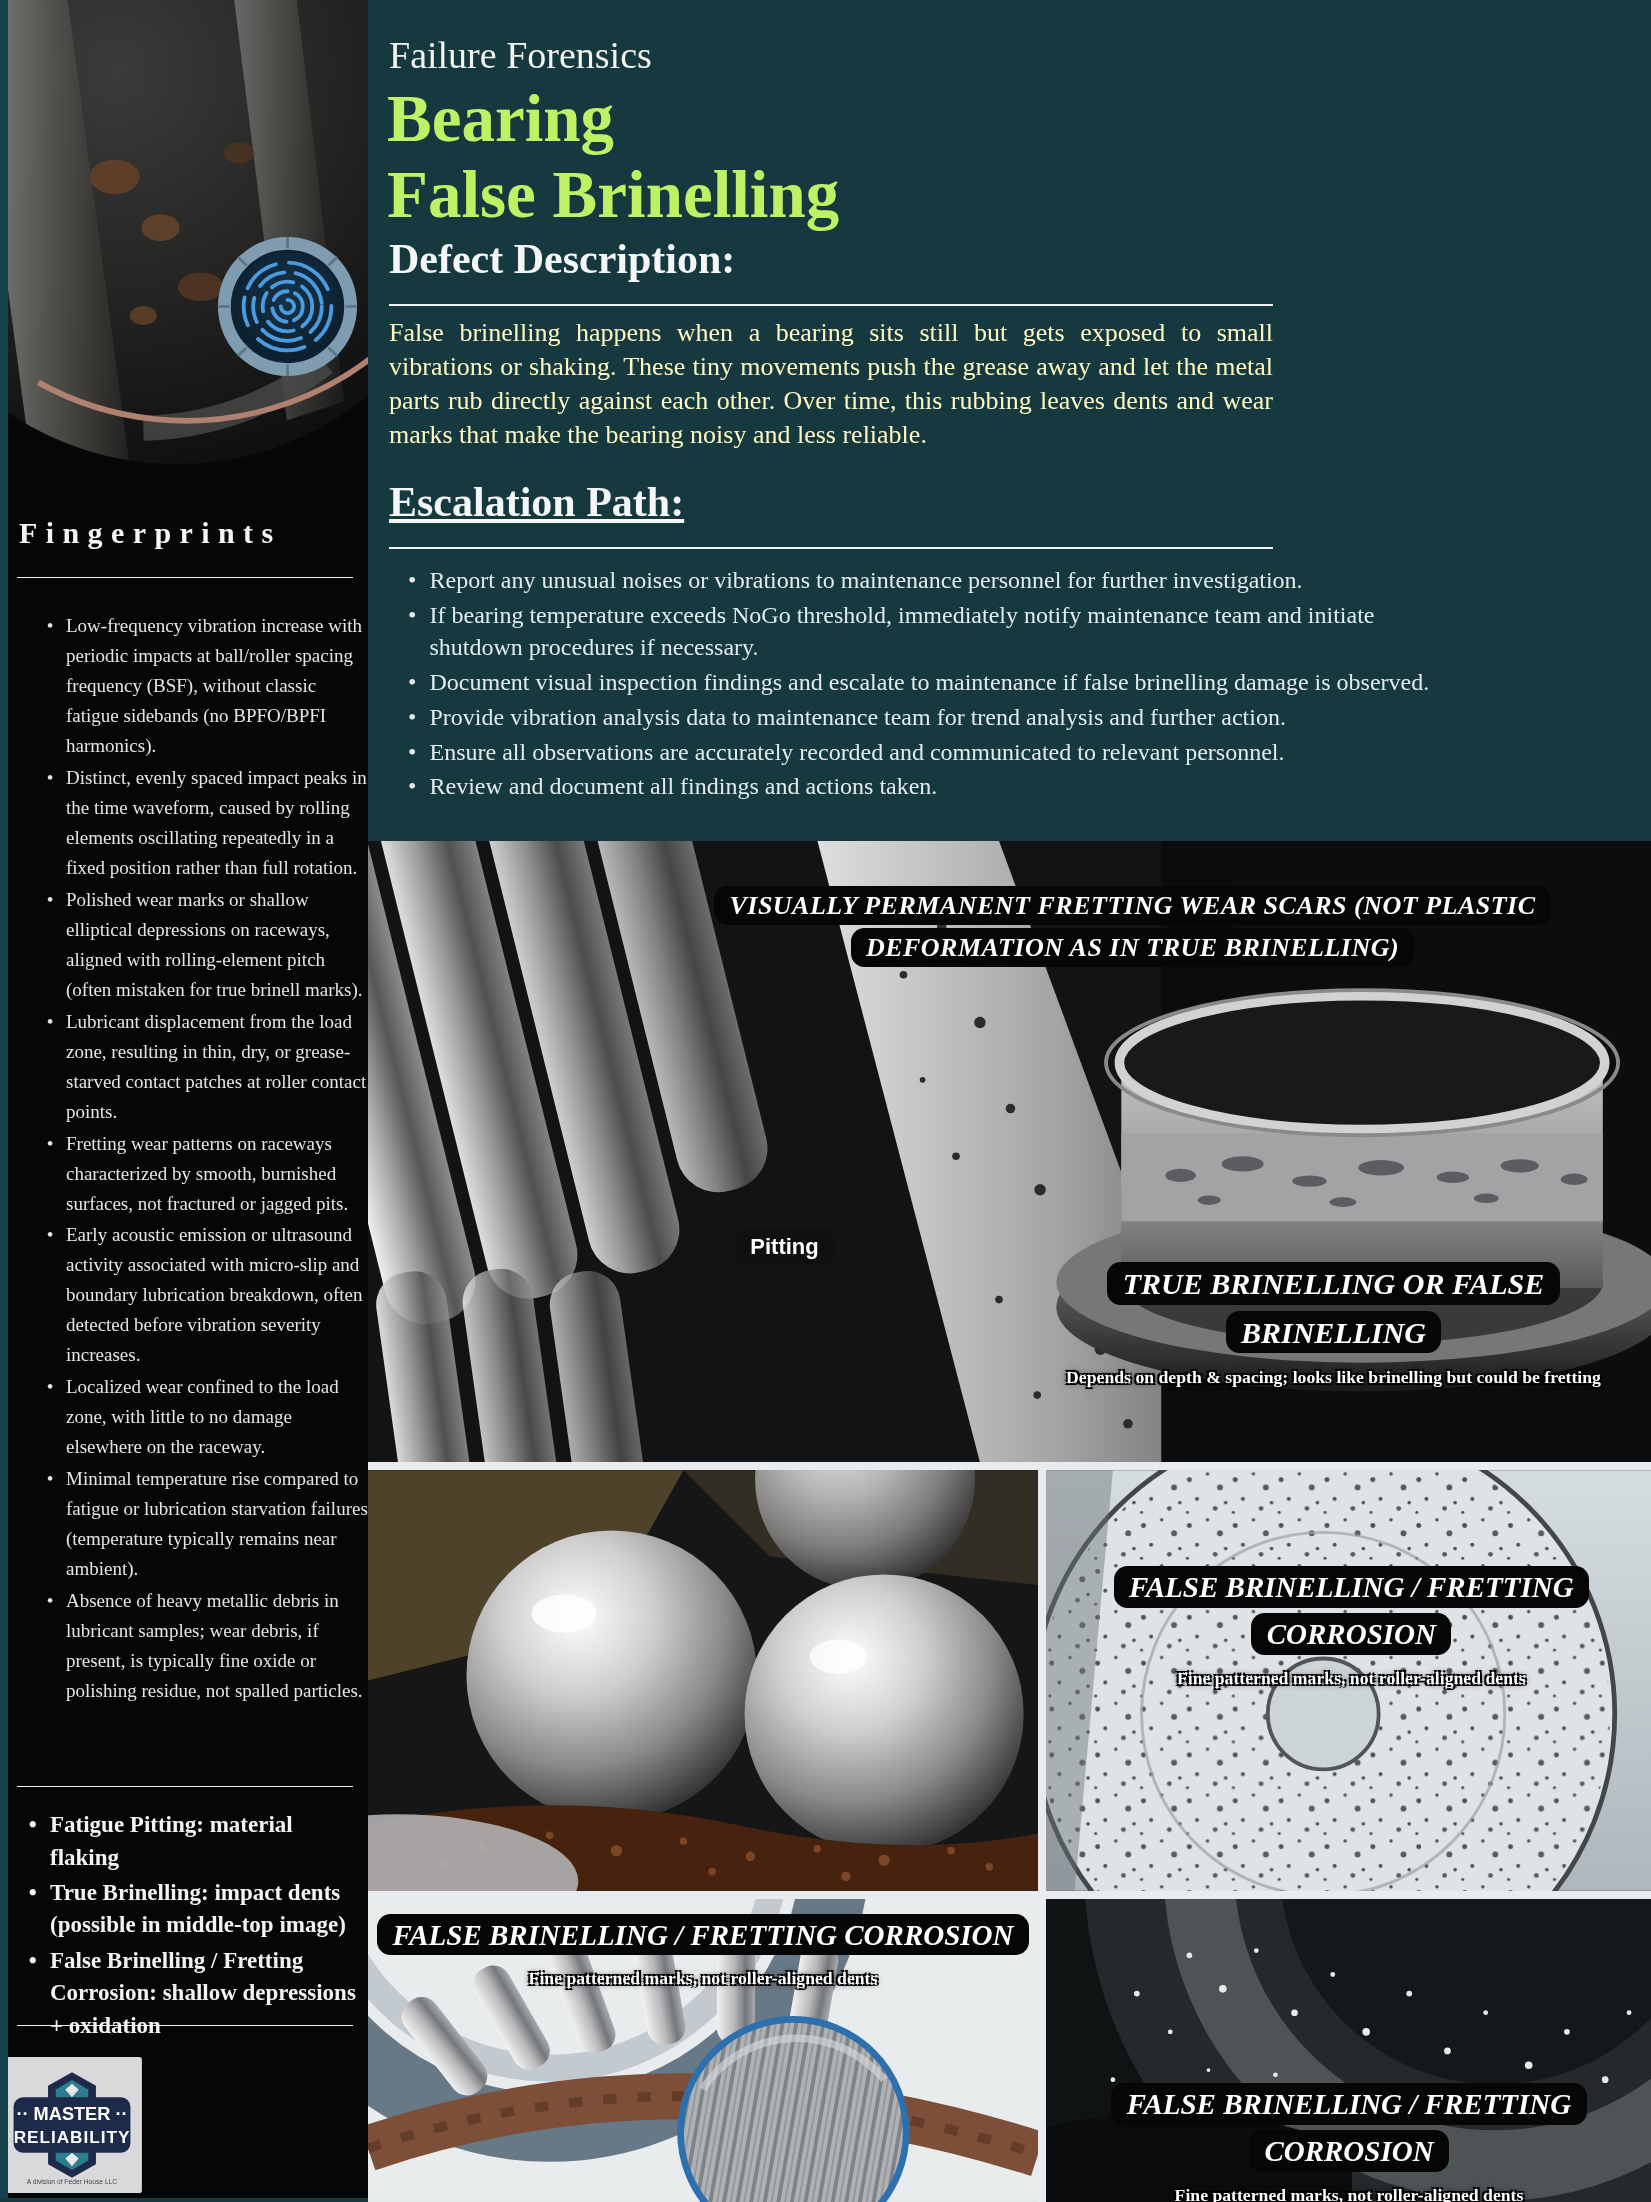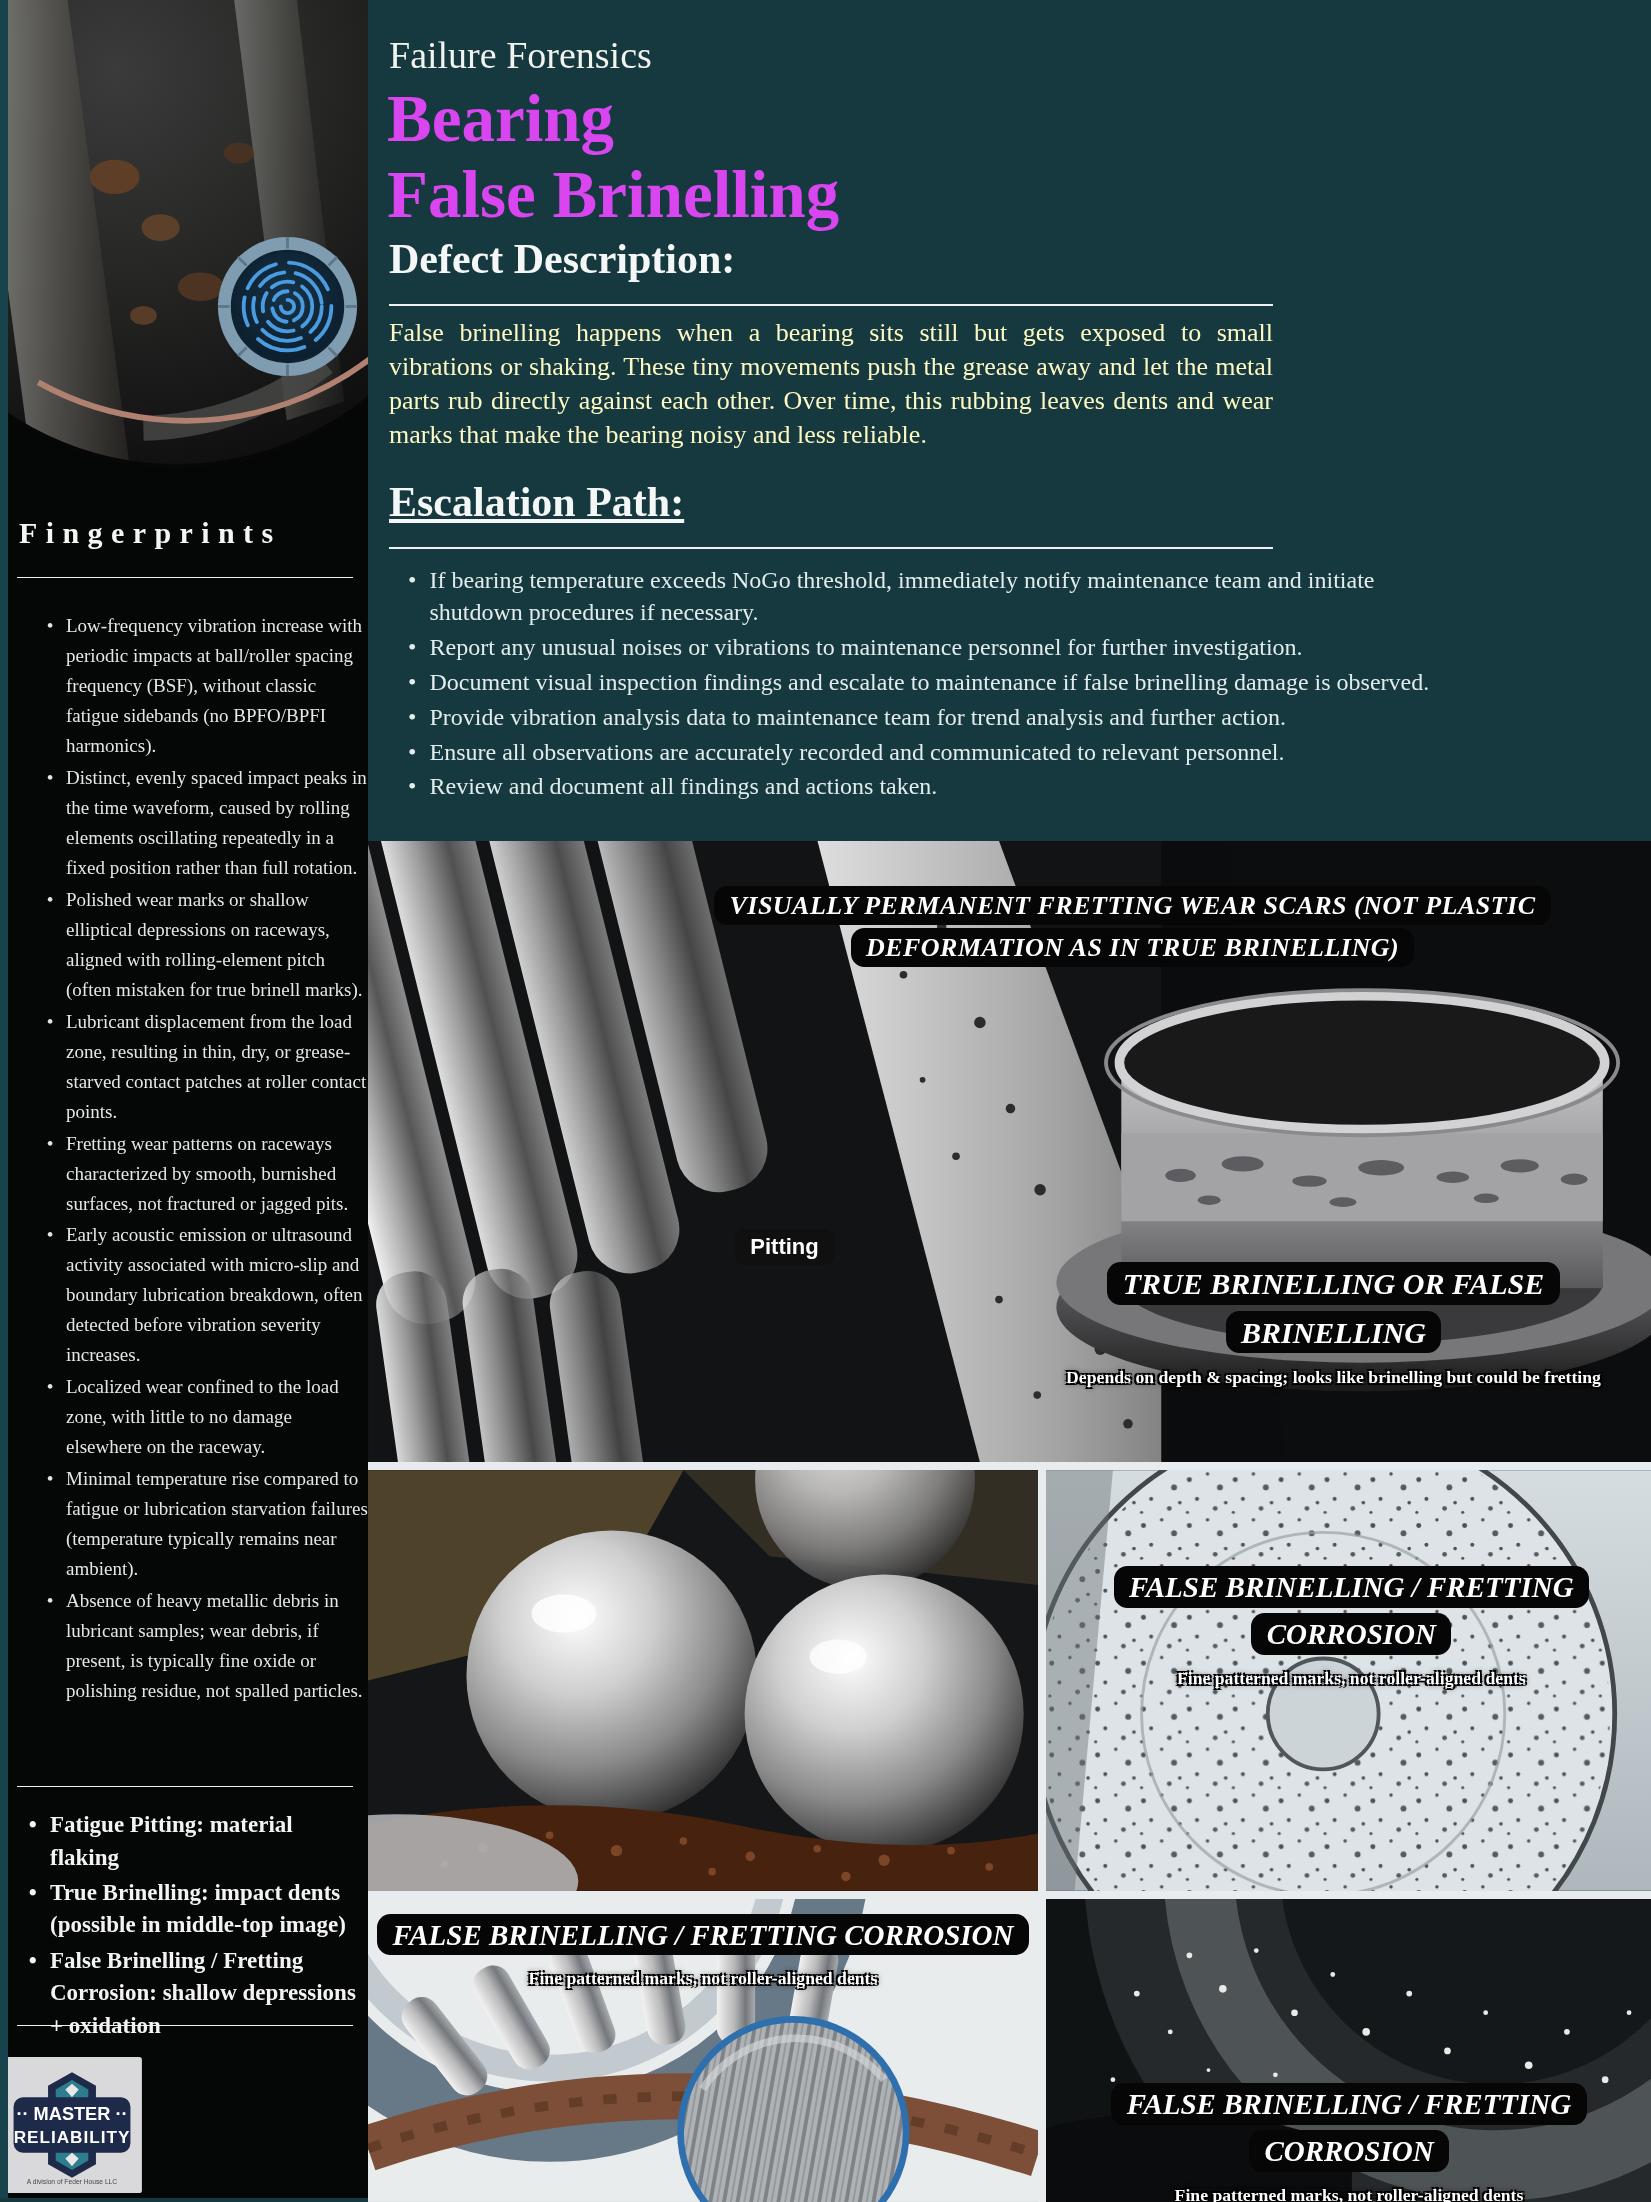--- a/index.html
+++ b/index.html
@@ -19,21 +19,21 @@
   .symptoms li{position:relative;padding-left:25px;margin:0 0 1.9px 0;}
   .symptoms li::before{content:"•";position:absolute;left:5.7px;top:0;color:#e6e6e4;}
   .related{position:absolute;left:25px;top:1809px;width:333px;margin:0;padding:0;list-style:none;
            color:#f3f3f1;font-size:23px;font-weight:700;line-height:32.5px;font-family:"Liberation Serif",serif;}
   .related li{position:relative;padding-left:25px;margin:0 0 2.9px 0;}
   .related li::before{content:"•";position:absolute;left:3.8px;top:0;}
   .logo{position:absolute;left:2px;top:2057px;width:140px;height:136px;border-radius:14px;}
   
   .main{position:absolute;left:368px;top:0;width:1284px;height:2202px;background:#16393f;}
   .kicker{position:absolute;left:21px;top:32.5px;color:#f2f4ef;font-size:38px;}
-  .title{position:absolute;left:19px;top:80px;margin:0;color:#d946ef;font-weight:700;
+  .title{position:absolute;left:19px;top:80px;margin:0;color:#bef264;font-weight:700;
          font-size:67px;line-height:76px;}
   .sec{position:absolute;left:21px;margin:0;color:#f4f7f6;font-weight:700;font-size:42px;}
   .sec.defect{top:235px;} .sec.esc{top:478px;text-decoration:underline;}
   .m-rule{position:absolute;left:21px;width:884px;border:none;border-top:2.9px solid #eef4f3;margin:0;}
   .mr1{top:304px;} .mr2{top:547px;}
   .defect-body{position:absolute;left:21px;top:316px;width:884px;margin:0;color:#fef9c3;
                font-size:26px;line-height:34px;text-align:justify;}
   .esc-list{position:absolute;left:32.5px;top:564px;width:1071px;margin:0;padding:0;list-style:none;
             color:#e2ecec;font-size:24px;line-height:32px;}
   .esc-list li{position:relative;padding-left:29px;margin:0 0 2.9px 0;}
@@ -189,22 +189,22 @@
       <span style="display:block">False Brinelling</span>
     </h1>
 
     <h2 class="sec defect">Defect Description:</h2>
     <hr class="m-rule mr1">
     <p class="defect-body">False brinelling happens when a bearing sits still but gets exposed to small vibrations or shaking. These tiny movements push the grease away and let the metal parts rub directly against each other. Over time, this rubbing leaves dents and wear marks that make the bearing noisy and less reliable.</p>
 
     <h2 class="sec esc">Escalation Path:</h2>
     <hr class="m-rule mr2">
     <ul class="esc-list">
+      <li>Report any unusual noises or vibrations to maintenance personnel for further investigation.</li>
       <li>If bearing temperature exceeds NoGo threshold, immediately notify maintenance team and initiate shutdown procedures if necessary.</li>
-      <li>Report any unusual noises or vibrations to maintenance personnel for further investigation.</li>
       <li>Document visual inspection findings and escalate to maintenance if false brinelling damage is observed.</li>
       <li>Provide vibration analysis data to maintenance team for trend analysis and further action.</li>
       <li>Ensure all observations are accurately recorded and communicated to relevant personnel.</li>
       <li>Review and document all findings and actions taken.</li>
     </ul>
 
     <section class="figs">
 
       <figure id="fig-top">
         <svg width="1284" height="621" viewBox="0 0 1343 650">

